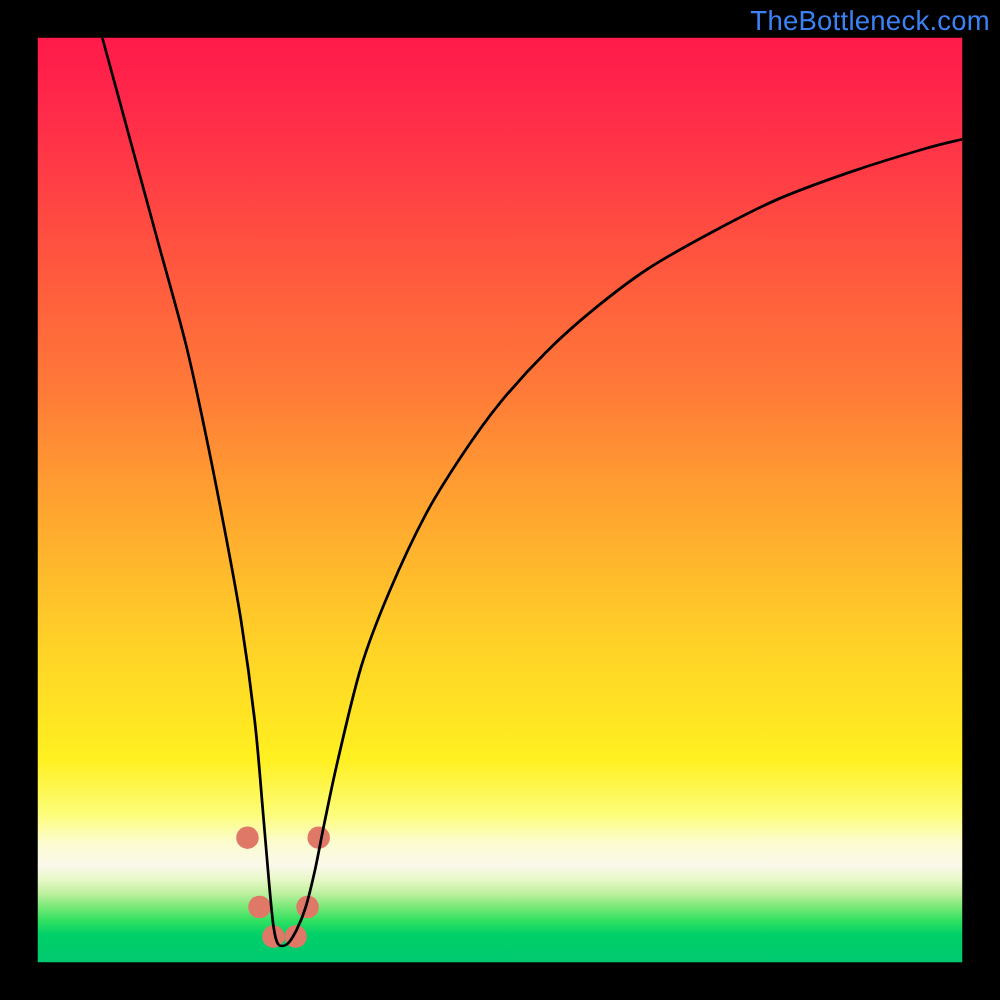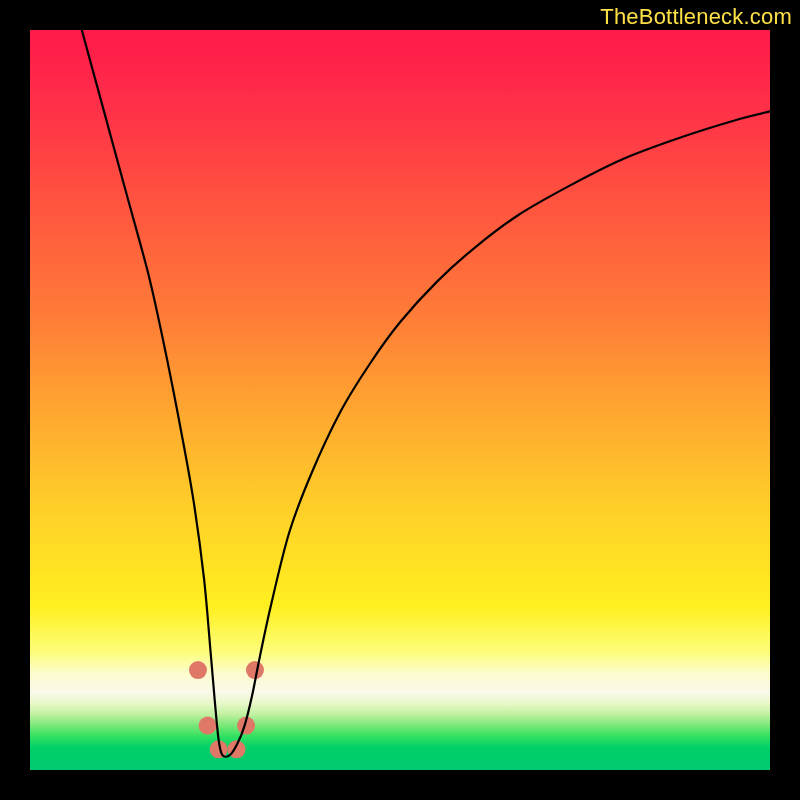--- a/index.html
+++ b/index.html
@@ -51,21 +51,21 @@
     width: 740px;
     height: 740px;
   }
   .watermark {
     position: absolute;
     top: 4px;
     right: 8px;
     font-family: Arial, Helvetica, sans-serif;
     font-size: 22px;
     font-weight: 500;
-    color: #fde047;
+    color: #3b82f6;
     letter-spacing: 0.2px;
     text-align: right;
   }
 </style>
 </head>
 <body>
 
 <div class="frame">
   <div class="gradient"></div>
   <svg class="curve" viewBox="0 0 740 740">

